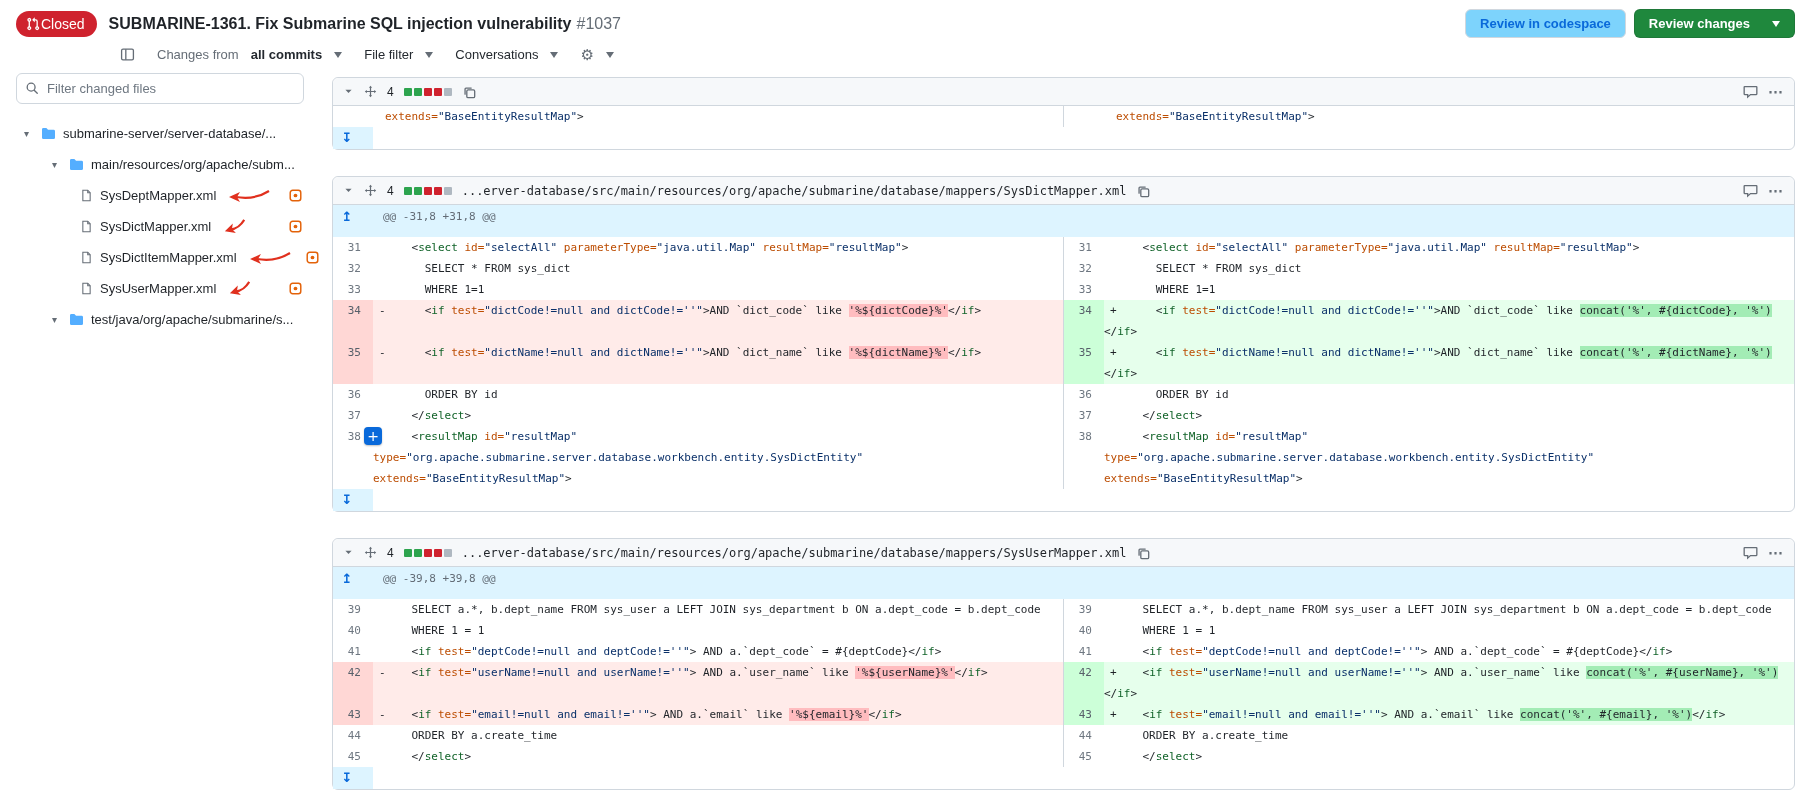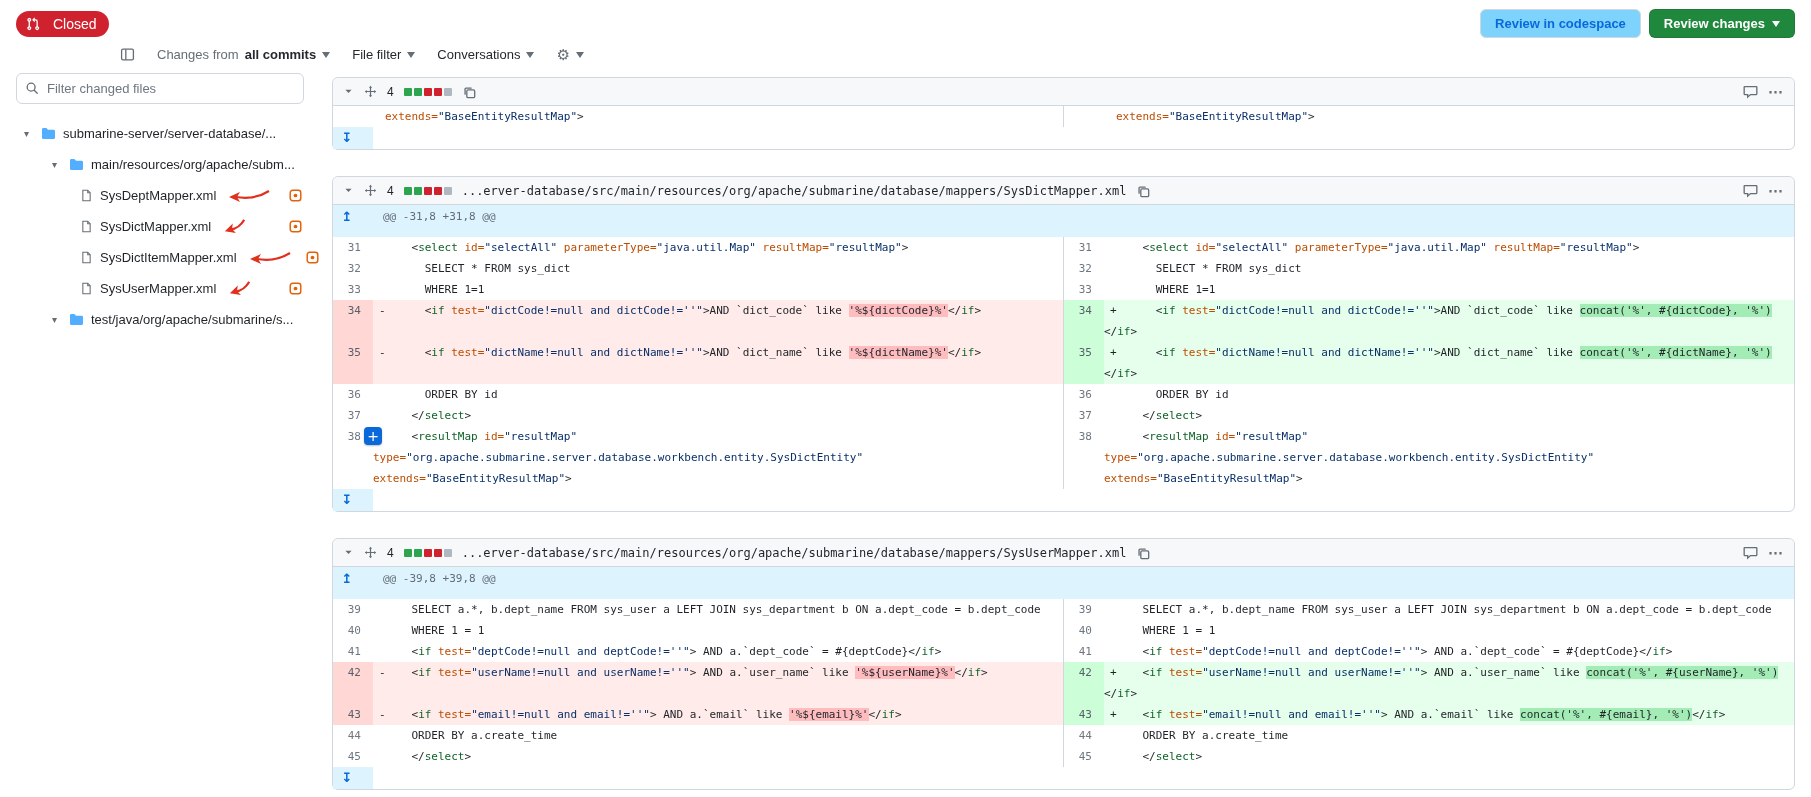--- a/index.html
+++ b/index.html
@@ -9,34 +9,34 @@
     background:#ffffff; color:#1f2328;
     font-family:"Liberation Sans", sans-serif;
   }
   .app { width:1811px; height:797px; overflow:hidden; }
 
   
   .topbar { padding:9px 16px 0 16px; background:#fff; }
   .title-row { display:flex; align-items:center; }
   .state-badge {
     background:#cf222e; color:#fff; border-radius:2em;
-    padding:5px 12px 5px 10px; display:inline-flex; align-items:center; gap:13px;
+    padding:5px 12px 5px 10px; display:inline-flex; align-items:center; gap:1px;
     font-size:14px; font-weight:500; margin-right:12px; flex:none;
   }
   .pr-title { font-size:16px; font-weight:700; margin:0; white-space:nowrap; }
   .pr-number { color:#656d76; font-weight:400; margin-left:5px; }
   .spacer { flex:1; }
   .btn {
     font-family:inherit; font-size:13px; font-weight:600; padding:6px 14px;
     border-radius:6px; cursor:pointer; white-space:nowrap;
   }
   .btn-outline { background:#7dd3fc; color:#0969da; border:1px solid #d0d7de; margin-right:8px; }
-  .btn-green { background:#1f883d; color:#fff; border:1px solid rgba(31,35,40,.15); display:inline-flex; align-items:center; gap:7px; }
+  .btn-green { background:#1f883d; color:#fff; border:1px solid rgba(31,35,40,.15); display:inline-flex; align-items:center; gap:22px; }
   .toolbar-row { display:flex; align-items:center; gap:22px; padding:9px 0 9px 104px; font-size:13px; color:#24292f; }
-  .tb-item { display:inline-flex; align-items:center; gap:6px; cursor:pointer; }
+  .tb-item { display:inline-flex; align-items:center; gap:12px; cursor:pointer; }
   .muted { color:#656d76; }
   .semib { font-weight:600; }
 
   
   .content { display:flex; align-items:flex-start; height:729px; overflow:hidden; }
   .sidebar { width:322px; min-width:322px; padding:2px 18px 0 16px; }
   .filter-wrap { position:relative; }
   .filter-wrap .mag { position:absolute; left:9px; top:8px; }
   .filter-wrap input {
     width:100%; height:31px; border:1px solid #d0d7de; border-radius:6px;
@@ -99,20 +99,21 @@
   <header class="topbar">
     <div class="title-row">
       <span class="state-badge">
         <span style="display:inline-flex;">
           <svg width="14" height="14" viewBox="0 0 16 16">
               <path fill="#ffffff" d="M1.5 3.25a2.25 2.25 0 1 1 3 2.122v5.256a2.251 2.251 0 1 1-1.5 0V5.372A2.25 2.25 0 0 1 1.5 3.25Zm5.677-.177L9.573.677A.25.25 0 0 1 10 .854V2.5h1A2.5 2.5 0 0 1 13.5 5v5.628a2.251 2.251 0 1 1-1.5 0V5a1 1 0 0 0-1-1h-1v1.646a.25.25 0 0 1-.427.177L7.177 3.427a.25.25 0 0 1 0-.354ZM3.75 2.5a.75.75 0 1 0 0 1.5.75.75 0 0 0 0-1.5Zm0 9.5a.75.75 0 1 0 0 1.5.75.75 0 0 0 0-1.5Zm8.25.75a.75.75 0 1 0 1.5 0 .75.75 0 0 0-1.5 0Z"></path>
             </svg>
         </span>
         <span>Closed</span>
       </span>
+      <h1 class="pr-title"><span>SUBMARINE-1361. Fix Submarine SQL injection vulnerability</span><span class="pr-number">#1037</span></h1>
       <div class="spacer"></div>
       <button class="btn btn-outline">Review in codespace</button>
       <button class="btn btn-green">
         <span>Review changes</span>
         <svg width="8" height="6" viewBox="0 0 8 6">
             <path d="M0 0h8L4 6z" fill="#ffffff"></path>
           </svg>
       </button>
     </div>
     <div class="toolbar-row">

